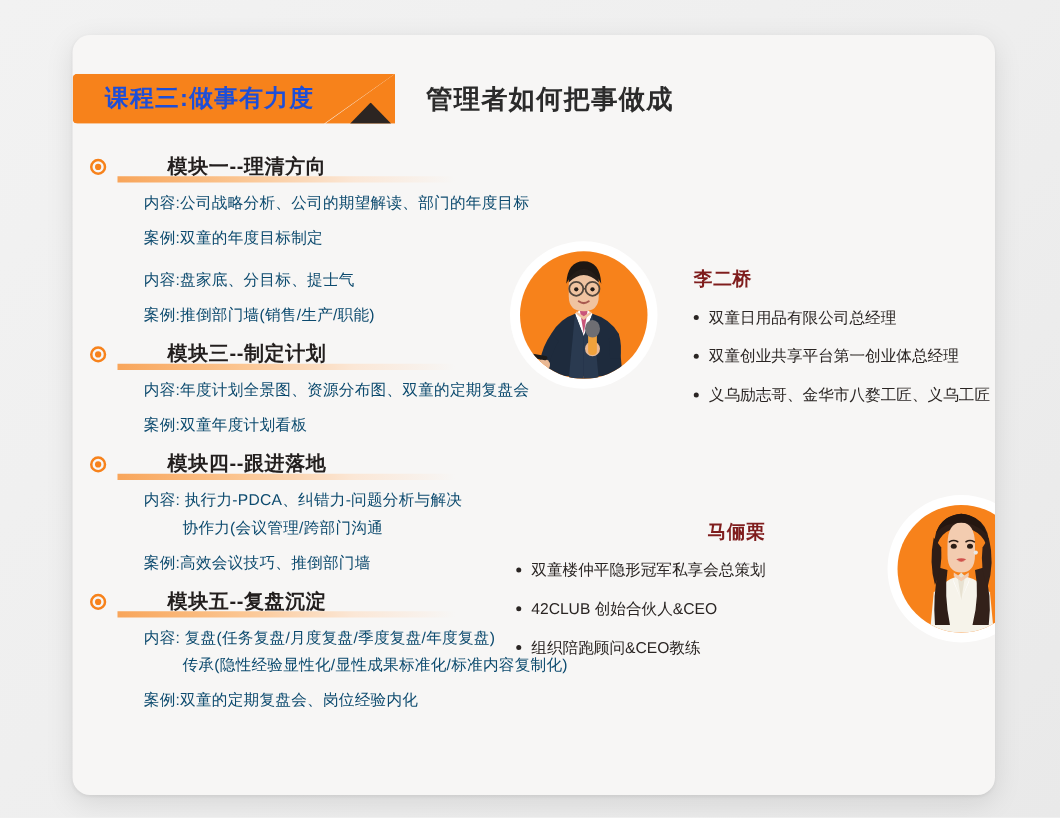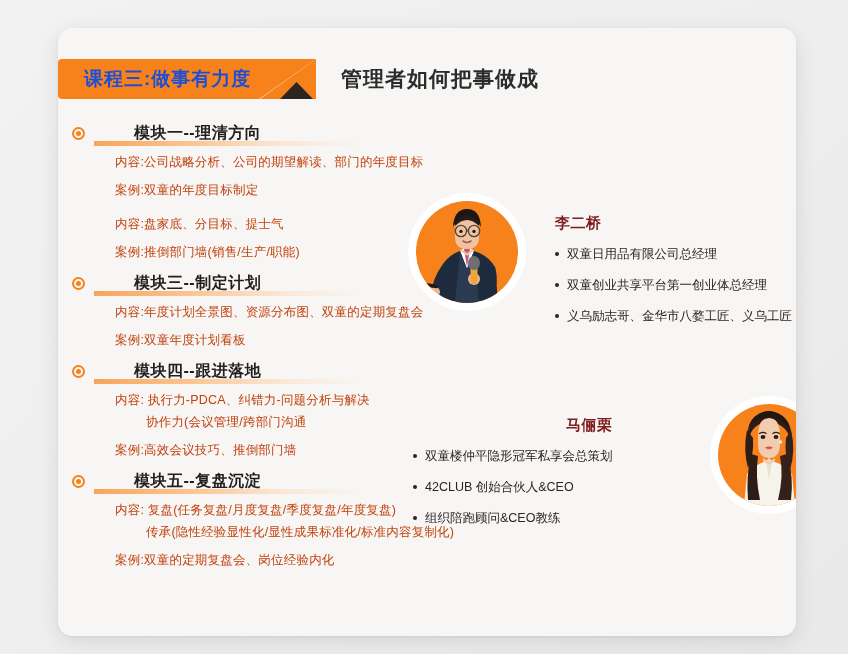--- a/index.html
+++ b/index.html
@@ -121,21 +121,21 @@
     width: 270px;
     background: linear-gradient(to right, #f8a55a 0%, #fbc48f 35%, #fbe7d6 70%, rgba(251,231,214,0) 100%);
     z-index: 1;
   }
   .module-body {
     padding-left: 51px;
     padding-top: 6px;
   }
   .line {
     font-size: 12.5px;
-    color: #c2410c;
+    color: #0c4a6e;
     line-height: 20px;
     white-space: nowrap;
     margin-bottom: 8px;
     letter-spacing: 0.2px;
   }
   .line.sub {
     padding-left: 31px;
     margin-top: -6px;
   }
 

